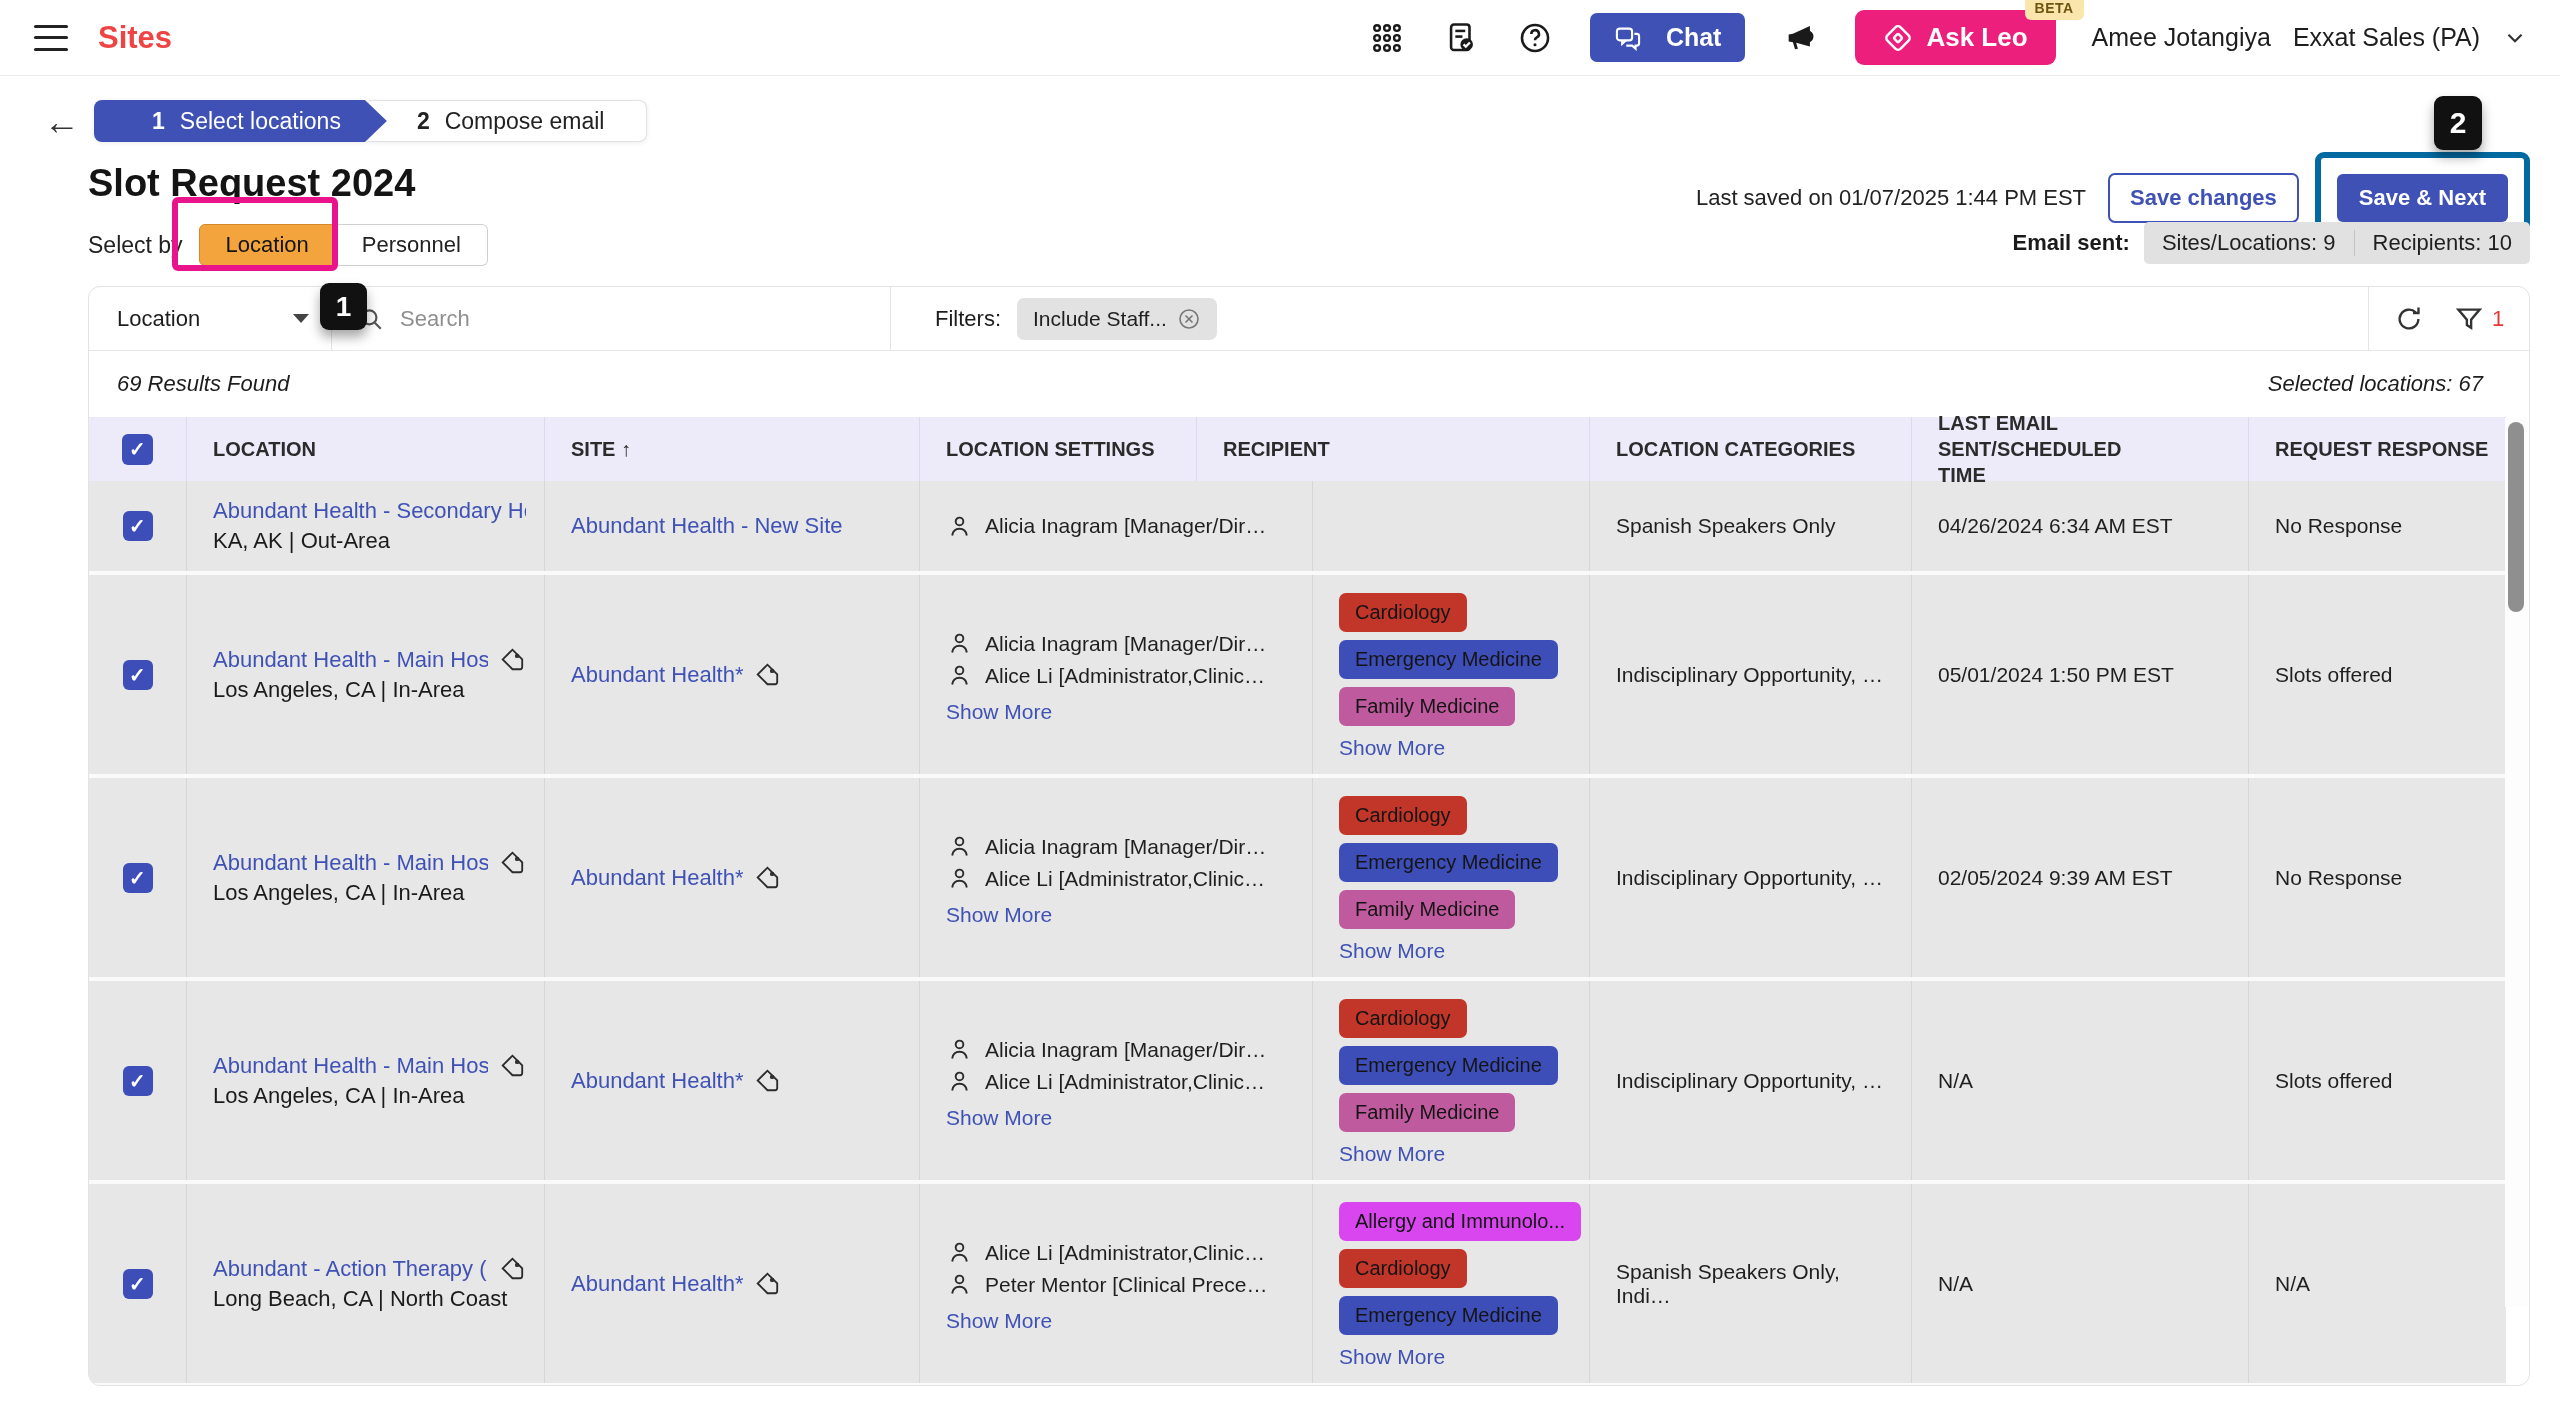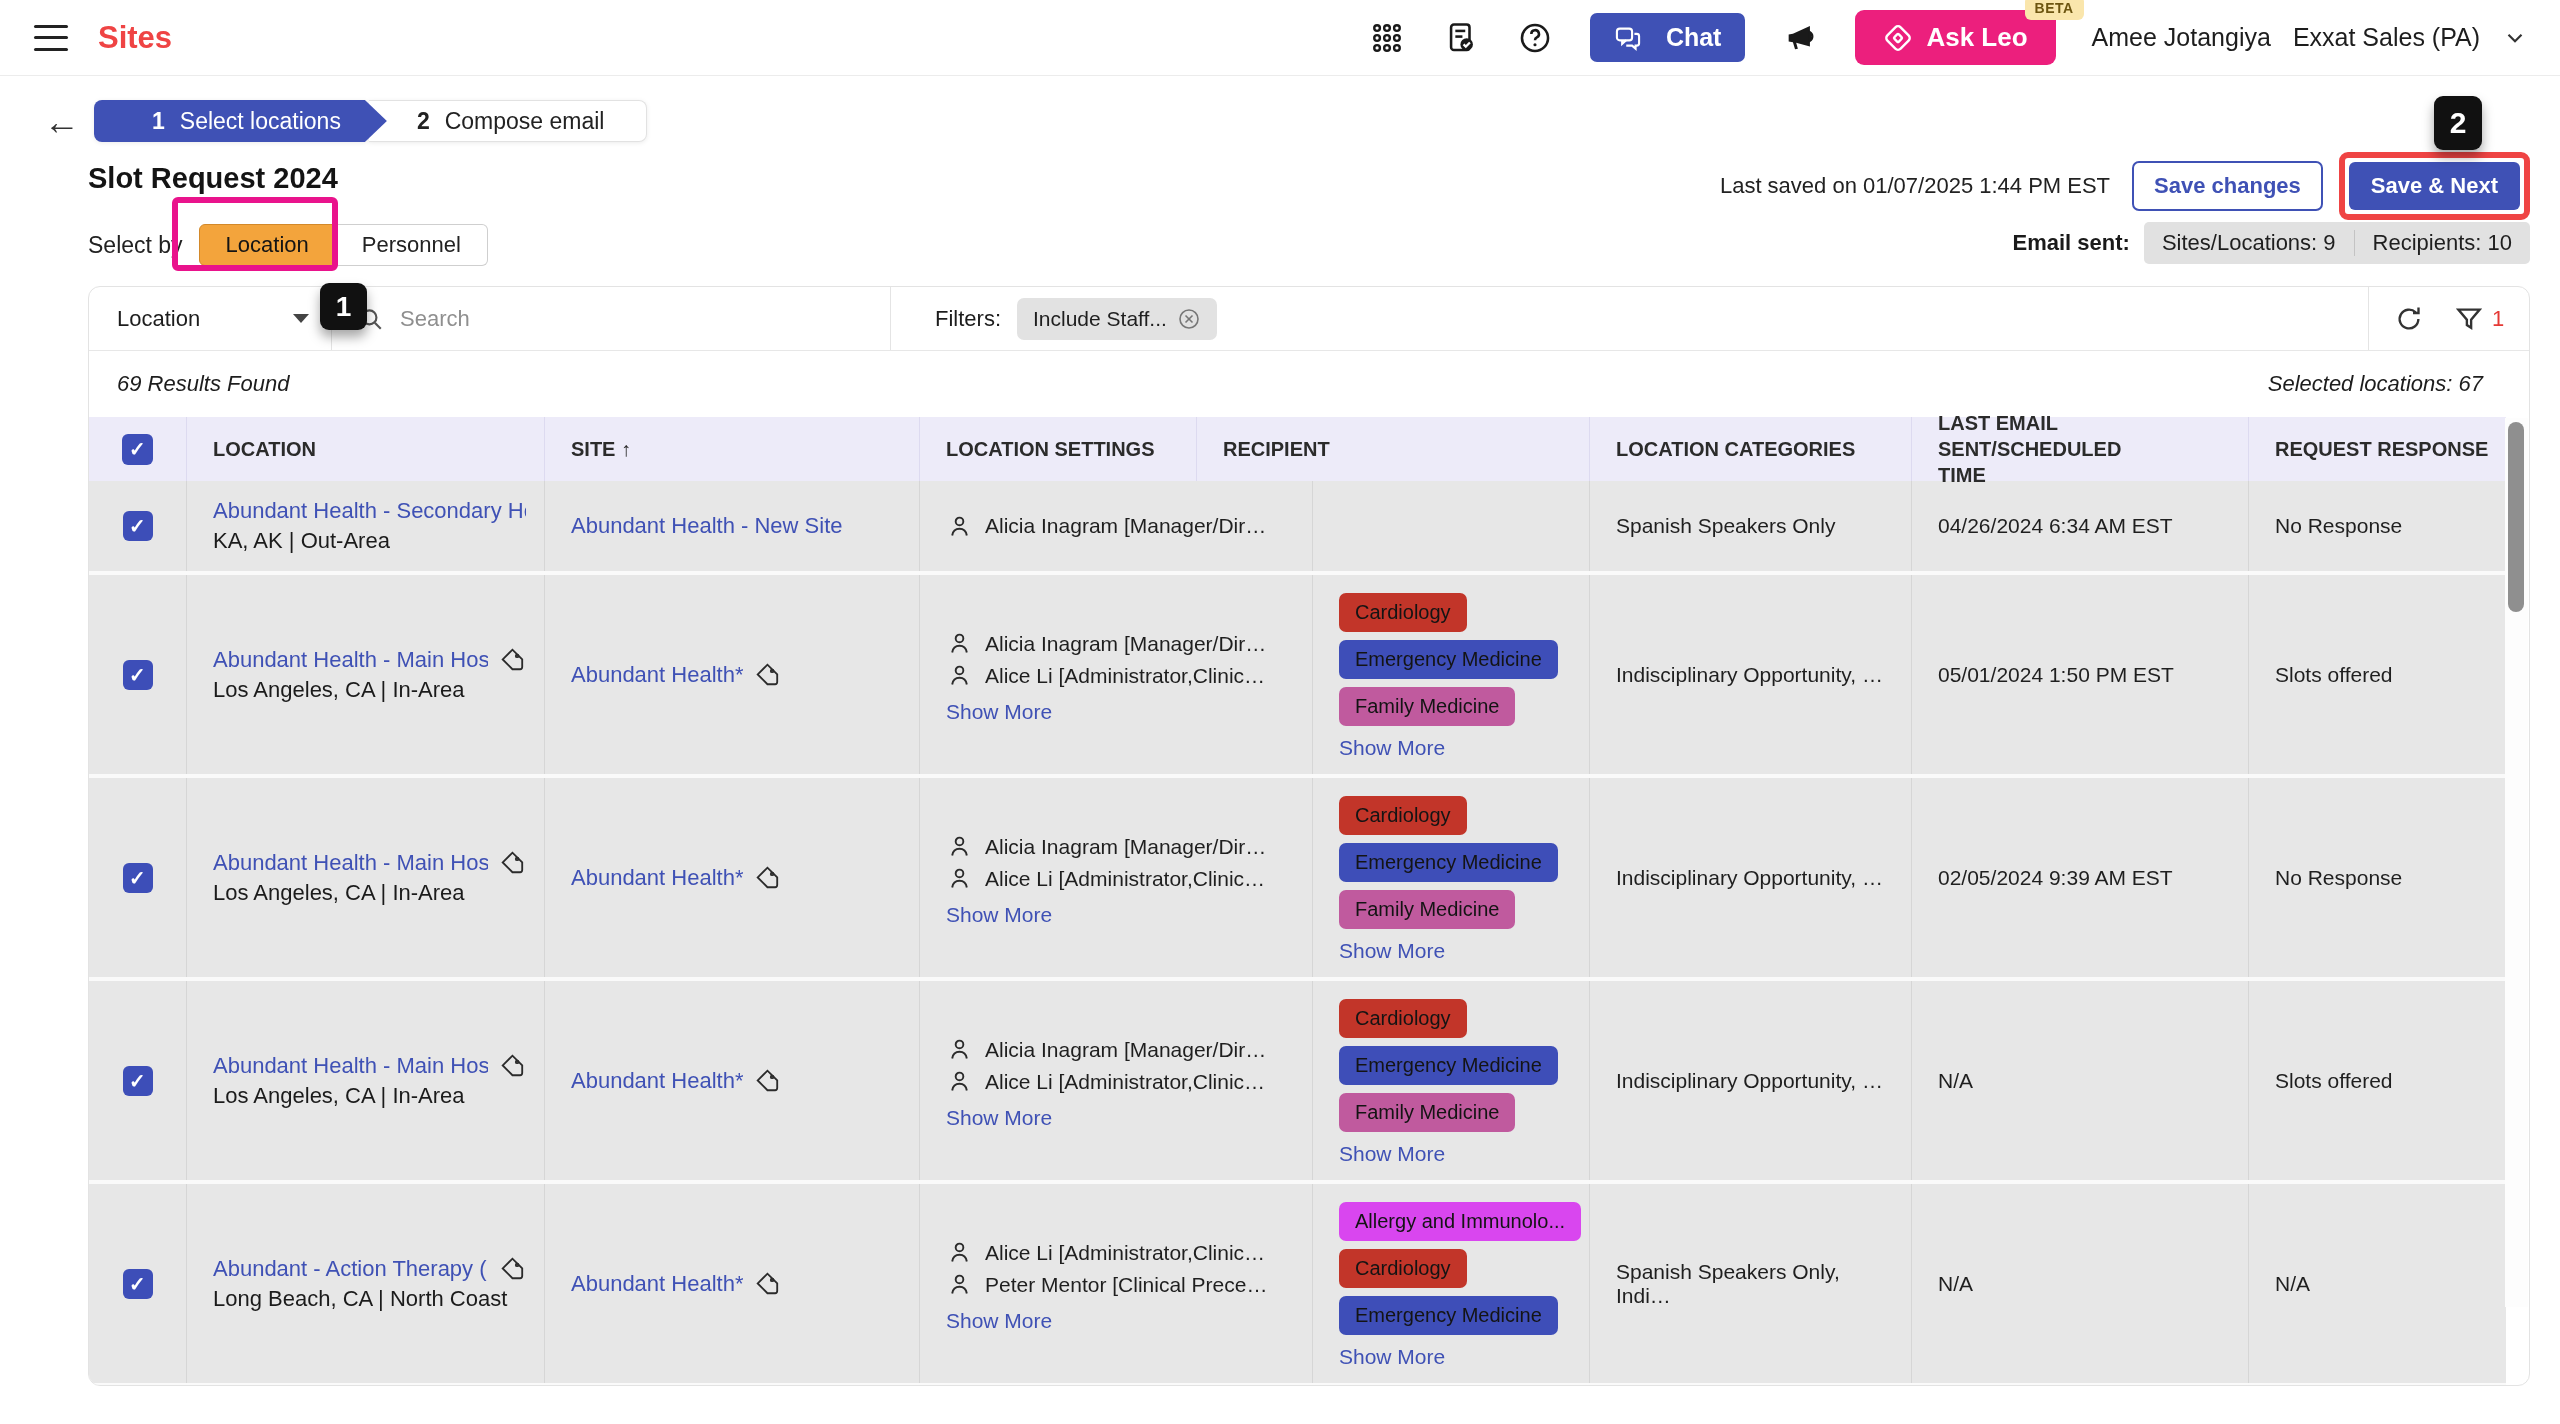--- a/index.html
+++ b/index.html
@@ -27,27 +27,27 @@
   
   .back-arrow { position:absolute; left:44px; top:104px; font-size:36px; color:#333; cursor:pointer; line-height:1; }
   .stepper { position:absolute; left:94px; top:100px; height:42px; display:flex; align-items:stretch;
              filter:drop-shadow(0 1px 2px rgba(0,0,0,.08)); }
   .step { display:flex; align-items:center; gap:15px; font-size:23px; }
   .step-active { background:#3F51B5; color:#fff; padding:0 46px 0 58px; border-radius:8px 0 0 8px;
                  clip-path:polygon(0 0, calc(100% - 22px) 0, 100% 50%, calc(100% - 22px) 100%, 0 100%); z-index:2; }
   .step-idle { background:#fff; color:#222; border:1px solid #e2e2e2; border-left:none;
                margin-left:-18px; padding:0 42px 0 48px; border-radius:0 8px 8px 0; }
   .step .num { font-weight:700; }
-  .page-title { position:absolute; left:88px; top:162px; font-size:29px; font-weight:700; color:#141414; }
+  .page-title { position:absolute; left:88px; top:162px; font-size:38px; font-weight:700; color:#141414; }
 
   .save-row { position:absolute; top:152px; right:30px; display:flex; align-items:center; gap:16px; }
   .last-saved { font-size:22px; color:#222; margin-right:6px; }
   .save-changes-btn { background:#fff; color:#3F51B5; border:2px solid #3F51B5; border-radius:7px;
                       font-size:22px; font-weight:700; padding:10px 20px; cursor:pointer; }
-  .save-next-wrap { border:6px solid #ef4444; border-radius:9px; padding:4px; }
+  .save-next-wrap { border:6px solid #0369a1; border-radius:9px; padding:16px; }
   .save-next-btn { background:#3F51B5; color:#fff; border:none; border-radius:6px;
                    font-size:22px; font-weight:700; padding:11px 22px; cursor:pointer; }
   .num-badge { position:absolute; background:#111; color:#fff; font-weight:700; display:flex;
                align-items:center; justify-content:center; border-radius:9px; z-index:30;
                box-shadow:0 7px 12px rgba(0,0,0,.35); }
   #badge2 { left:2434px; top:96px; width:48px; height:54px; font-size:30px; }
   #badge1 { left:320px; top:283px; width:47px; height:47px; font-size:28px; }
 
   .emailsent-row { position:absolute; top:222px; right:30px; display:flex; align-items:center; gap:14px; }
   .emailsent-label { font-size:22px; font-weight:700; color:#1a1a1a; }

